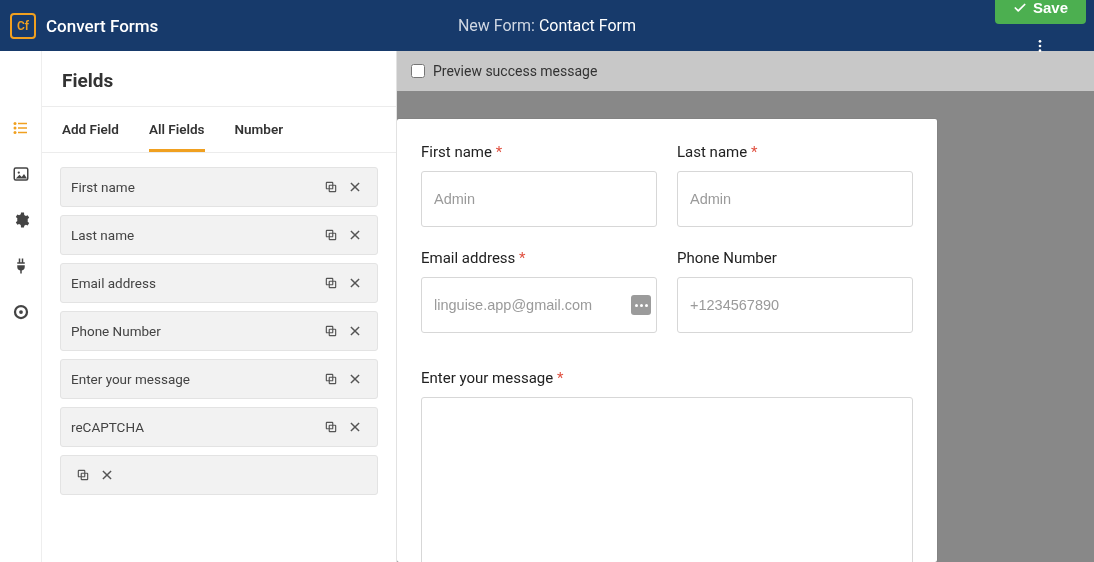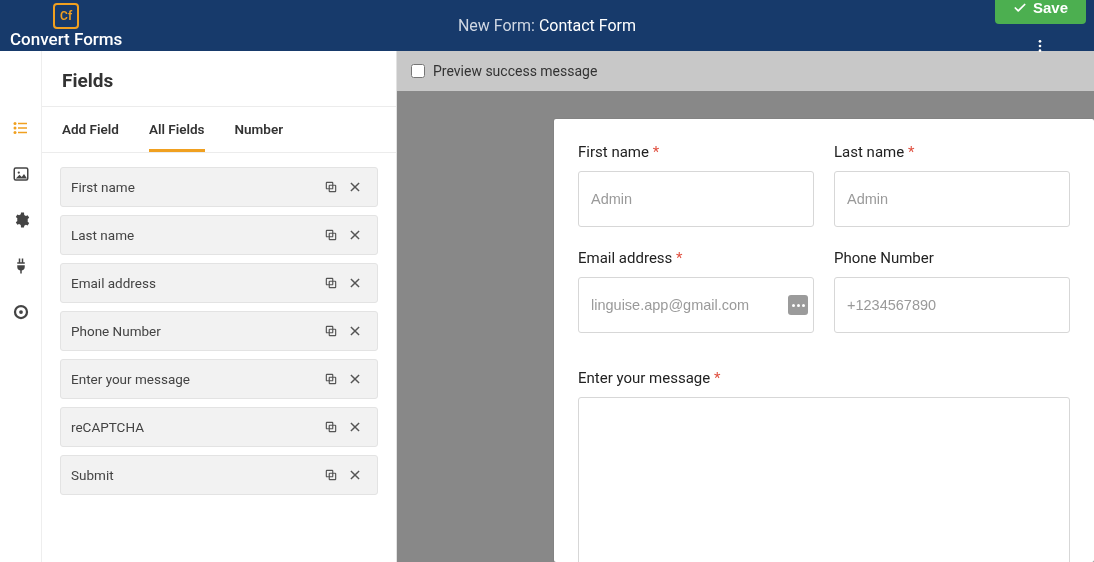--- a/index.html
+++ b/index.html
@@ -16,22 +16,22 @@
     height: 51px;
     background: #173a6b;
     color: #fff;
     display: flex;
     align-items: center;
     position: relative;
   }
   .brand {
     display: flex;
     align-items: center;
+    gap: 10px;
     margin-left: 10px;
-    flex-direction: column;
   }
   .brand-logo {
     width: 26px;
     height: 26px;
     border: 2px solid #f0a020;
     border-radius: 4px;
     display: flex;
     align-items: center;
     justify-content: center;
     color: #f0a020;
@@ -174,21 +174,21 @@
     font-size: 14px;
     color: #333;
   }
   .preview-bar input[type=checkbox]{
     width:14px; height:14px;
   }
 
   .stage {
     flex:1;
     display:flex;
-    justify-content:flex-end;
+    justify-content:flex-start;
     overflow:hidden;
     padding-top: 28px;
   }
   .form-card {
     width: 540px;
     background:#fff;
     border-radius:2px;
     padding: 24px 24px 24px 24px;
     box-shadow: 0 0 0 1px rgba(0,0,0,0.03);
   }
@@ -400,21 +400,20 @@
             </svg>
           </span>
         <span class="act">
             <svg viewBox="0 0 24 24" stroke="currentColor" stroke-width="2.5">
               <line x1="5" y1="5" x2="19" y2="19"></line>
               <line x1="19" y1="5" x2="5" y2="19"></line>
             </svg>
           </span>
       </div>
       <div class="field-item">
-        <span class="label">Submit</span>
         <span class="act">
             <svg viewBox="0 0 24 24" fill="none" stroke="currentColor" stroke-width="2">
               <rect x="9" y="9" width="11" height="11" rx="1"></rect>
               <rect x="4" y="4" width="11" height="11" rx="1"></rect>
             </svg>
           </span>
         <span class="act">
             <svg viewBox="0 0 24 24" stroke="currentColor" stroke-width="2.5">
               <line x1="5" y1="5" x2="19" y2="19"></line>
               <line x1="19" y1="5" x2="5" y2="19"></line>

